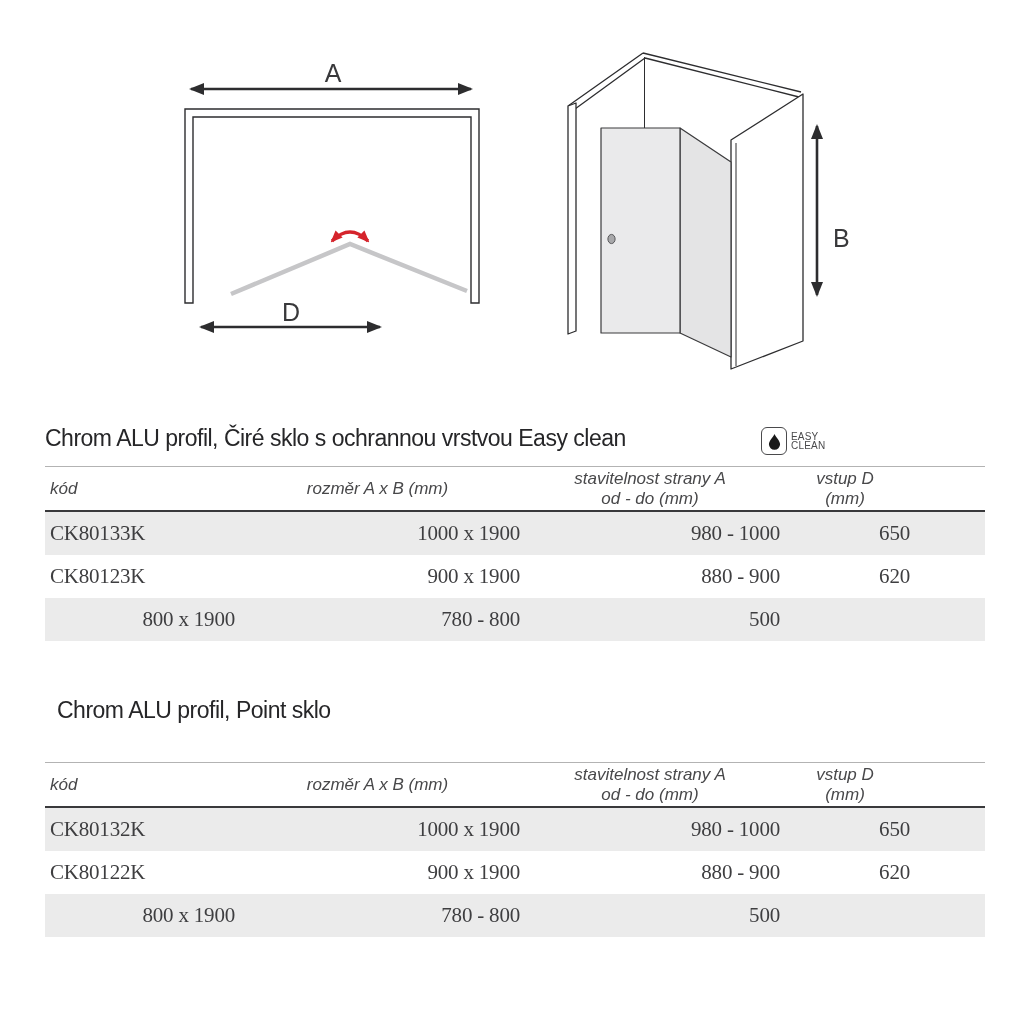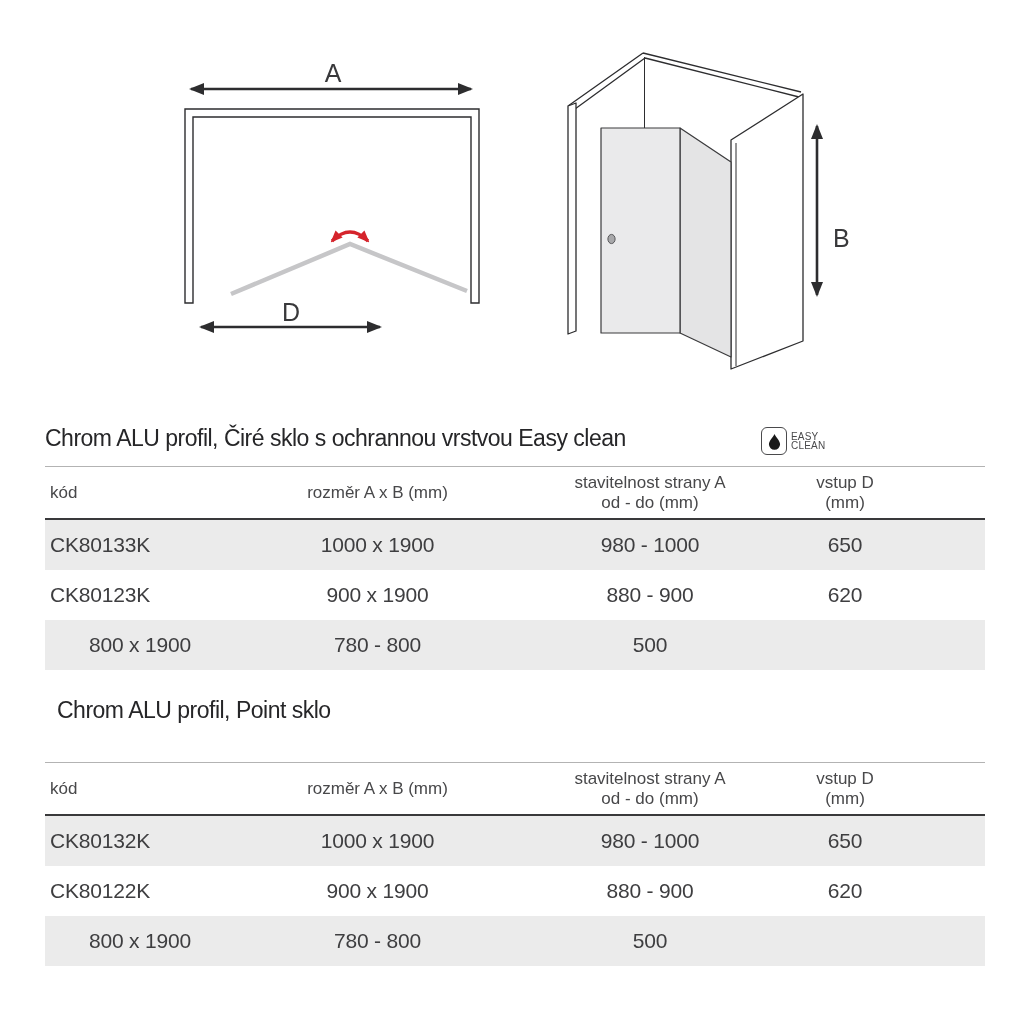--- a/index.html
+++ b/index.html
@@ -25,30 +25,30 @@
     width:26px;height:28px;border:1.6px solid #4a4a4c;border-radius:6px;
     display:flex;align-items:center;justify-content:center;background:#fff;box-sizing:border-box;
   }
   .badge-text{margin-left:4px;font-size:10px;line-height:9.5px;color:#4a4a4c;letter-spacing:0.2px;}
 
   
   .spec-table{position:absolute;left:45px;width:940px;}
   .thead{
     display:grid;grid-template-columns:190px 285px 260px 130px 75px;
     border-top:1px solid #b3b3b3;border-bottom:2px solid #39393b;
-    height:54px;align-items:center;box-sizing:border-box;
+    height:46px;align-items:center;box-sizing:border-box;font-style:italic;
   }
   .th{font-size:17px;color:#48484a;text-align:center;line-height:20px;}
   .th.first{text-align:left;padding-left:5px;}
   .trow{
     display:grid;grid-template-columns:190px 285px 260px 130px 75px;
-    height:50px;align-items:center;
+    height:43px;align-items:center;font-family:Liberation Serif, serif;
   }
   .trow.shade{background:#ebebeb;}
-  .td{font-size:21px;color:#3e3e40;text-align:center;letter-spacing:-0.2px;}
+  .td{font-size:21px;color:#3e3e40;text-align:right;letter-spacing:-0.2px;}
   .td.first{text-align:left;padding-left:5px;}
 </style>
 </head>
 <body>
 
 <svg class="abs" style="left:148px;top:45px" width="345" height="295" viewBox="148 45 345 295">
   <defs>
     <marker id="ahb" markerUnits="userSpaceOnUse" markerWidth="15" markerHeight="12" refX="13" refY="6" orient="auto-start-reverse">
       <path d="M0,0 L15,6 L0,12 Z" fill="#2d2d2f"></path>
     </marker>

